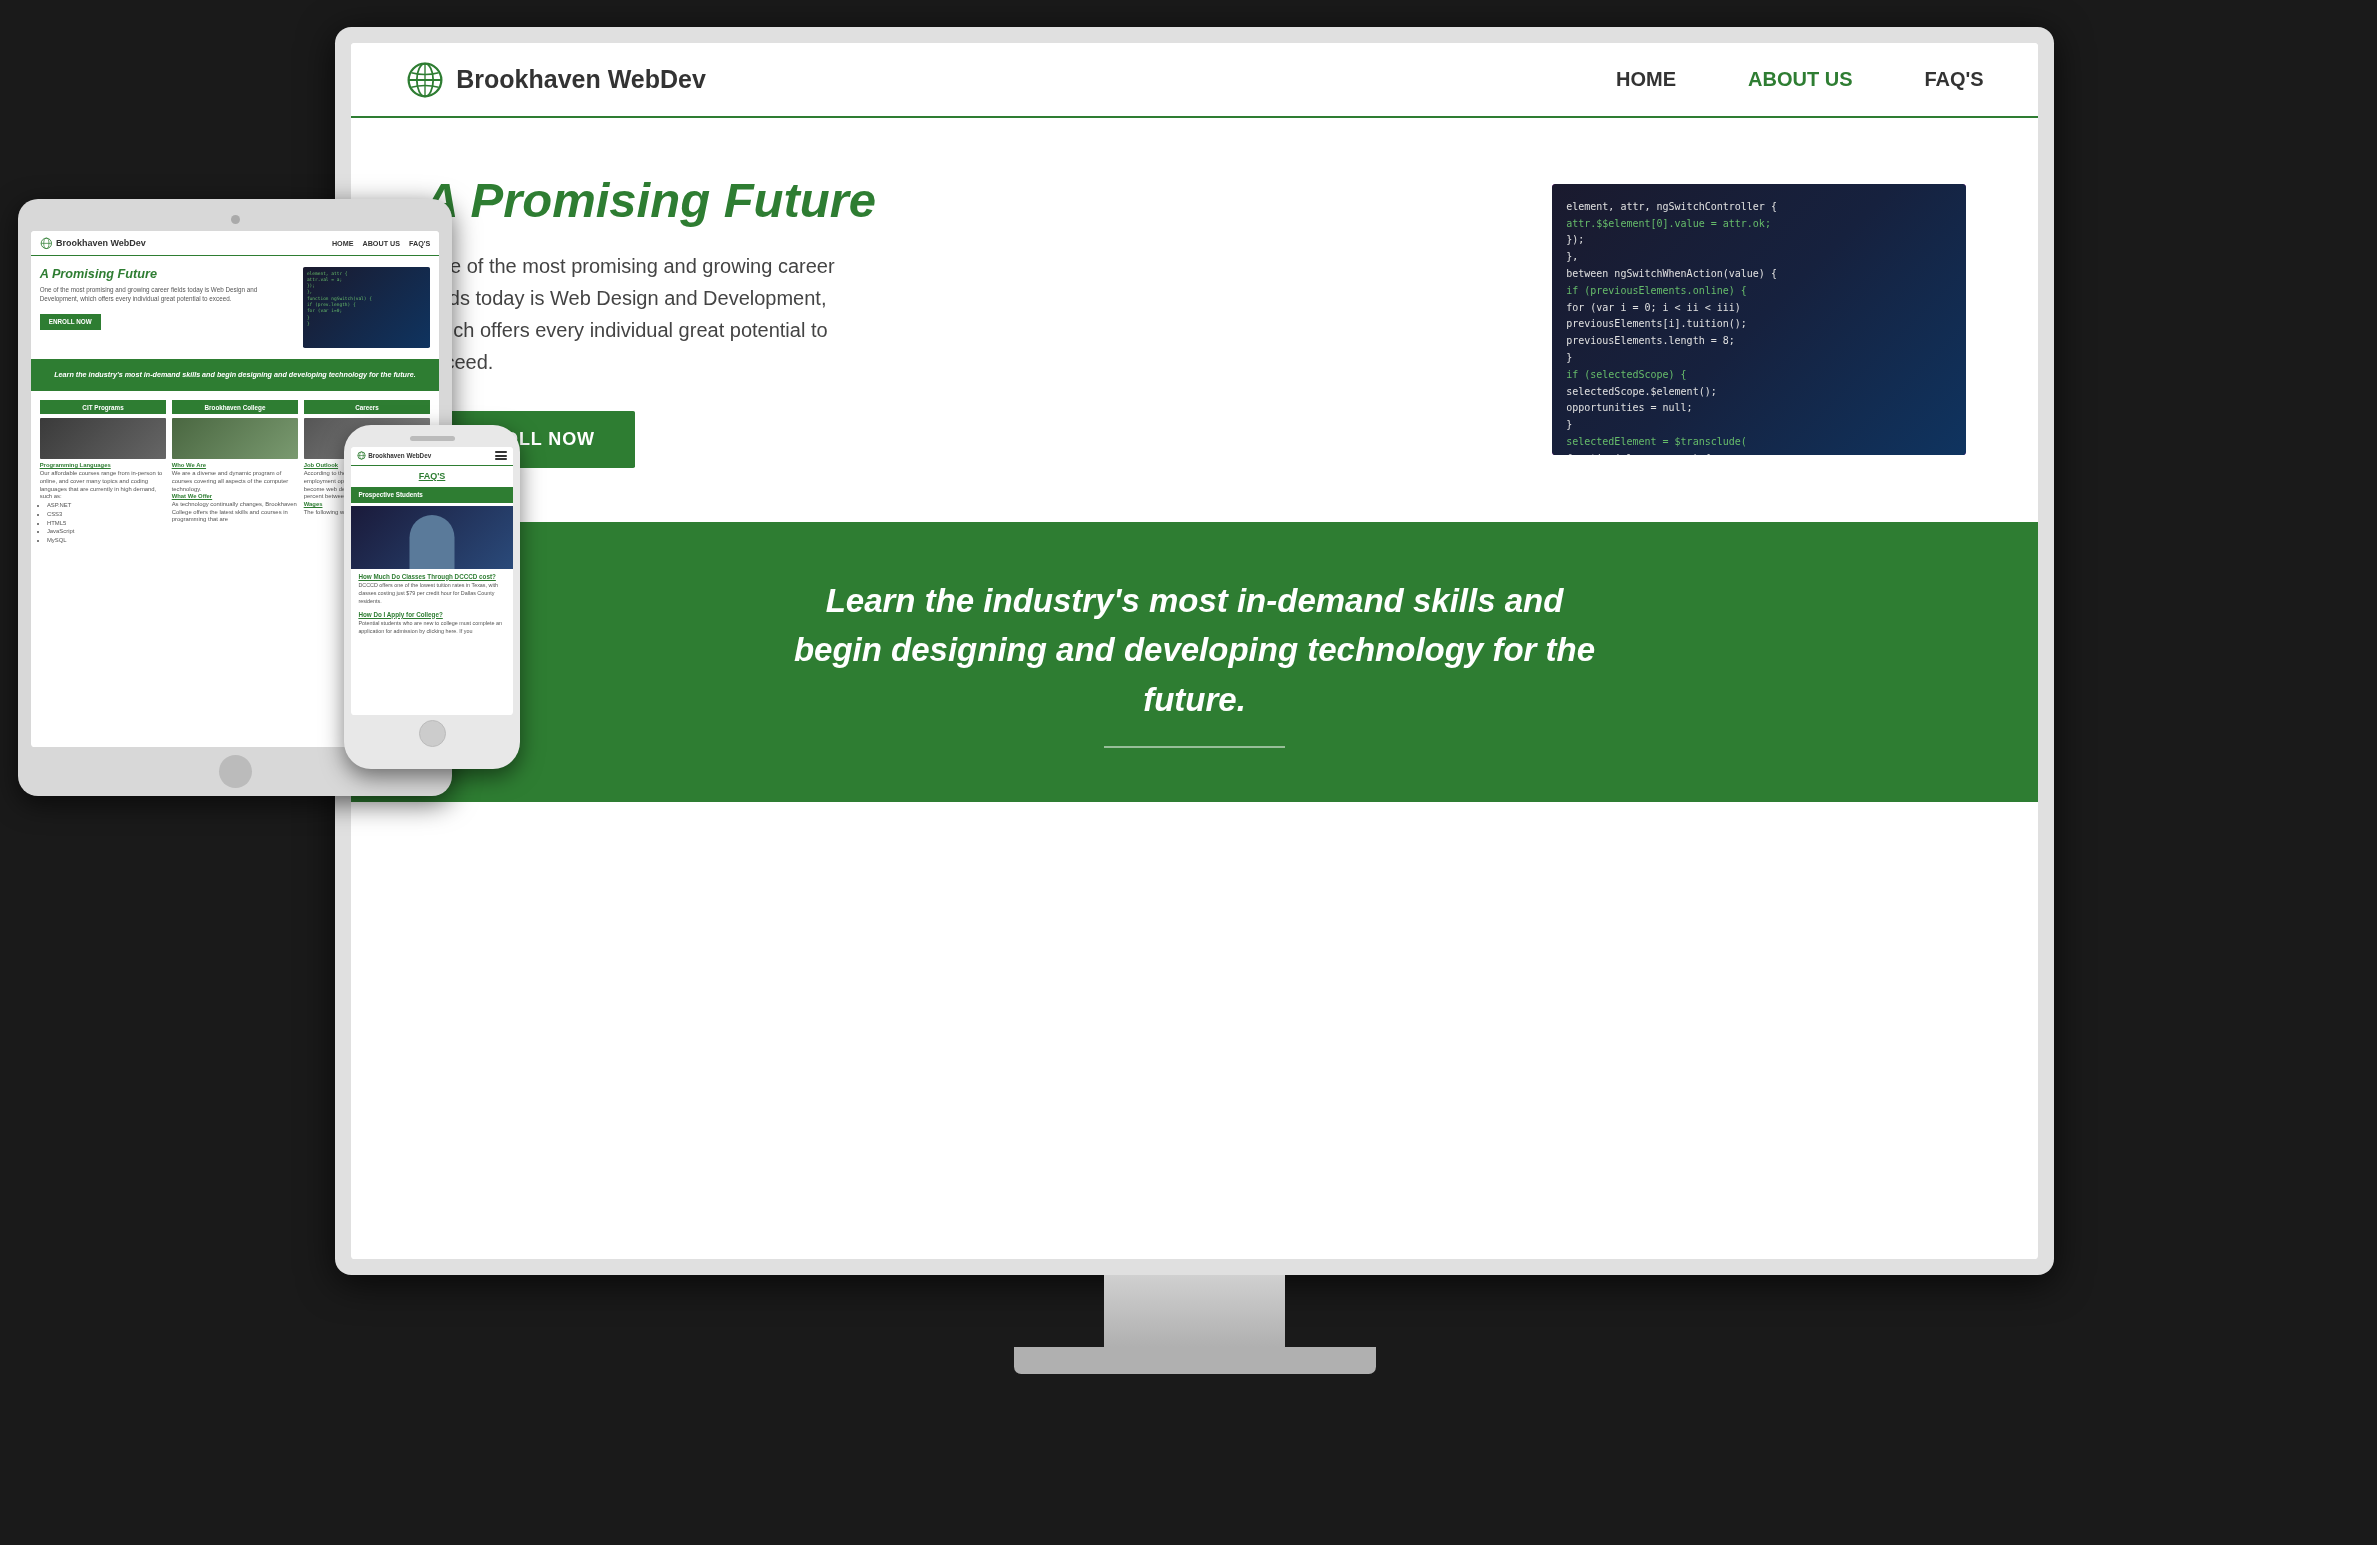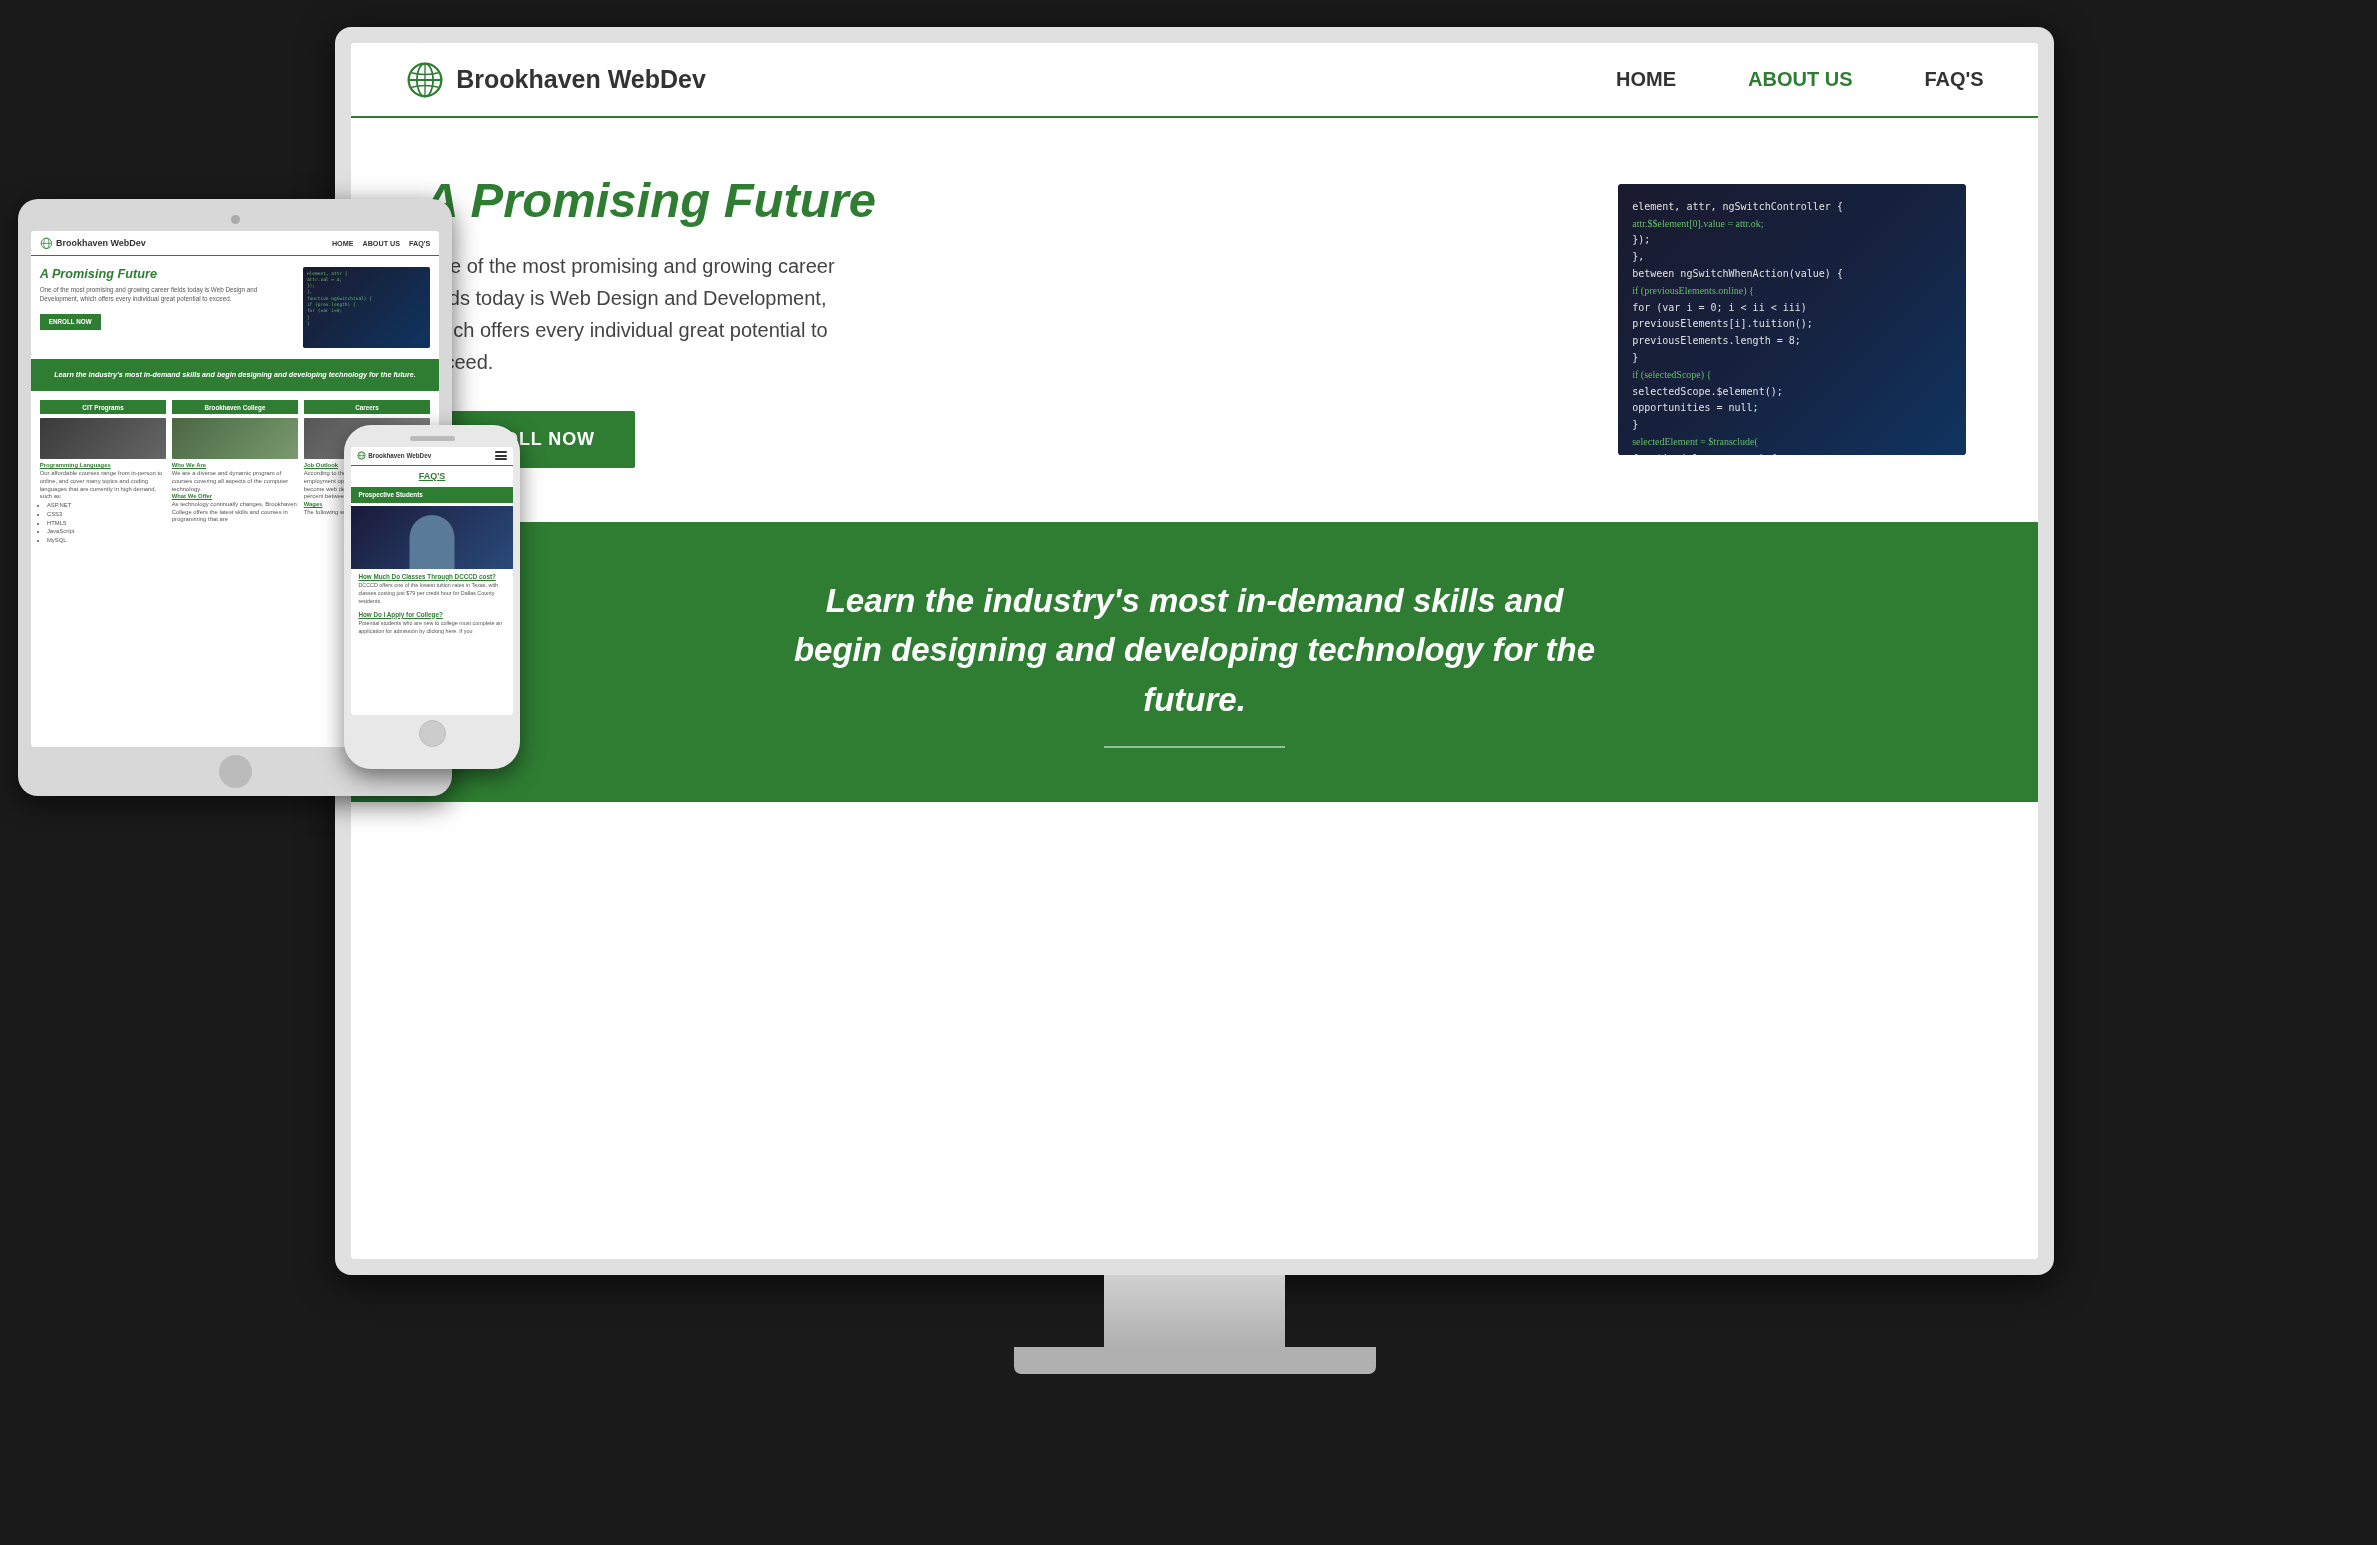--- a/index.html
+++ b/index.html
@@ -109,42 +109,42 @@
       color: #fff;
       border: none;
       padding: 18px 40px;
       font-size: 18px;
       font-weight: bold;
       letter-spacing: 0.9px;
       cursor: pointer;
       border-radius: 1.8px;
     }
     .hero-image {
-      width: 348px;
+      width: 414px;
       height: 271px;
       background: #a21caf;
       border-radius: 3.6px;
       overflow: hidden;
       position: relative;
     }
     .code-bg {
       width: 100%;
       height: 100%;
       background: linear-gradient(135deg, #1a1a2e 0%, #16213e 50%, #0f3460 100%);
       display: flex;
       flex-direction: column;
       padding: 14.5px;
       font-family: monospace;
       font-size: 10px;
       color: #a0c060;
       line-height: 1.5;
       overflow: hidden;
     }
     .code-line { white-space: nowrap; margin-bottom: 1.8px; }
-    .code-green { color: #66bb6a; font-family: Liberation Serif, serif; }
+    .code-green { color: #66bb6a; }
     .code-white { color: #e0e0e0; }
 
     
     .green-banner {
       background: #2e7d32;
       color: #fff;
       text-align: center;
       padding: 54px 72px;
     }
     .banner-text {

